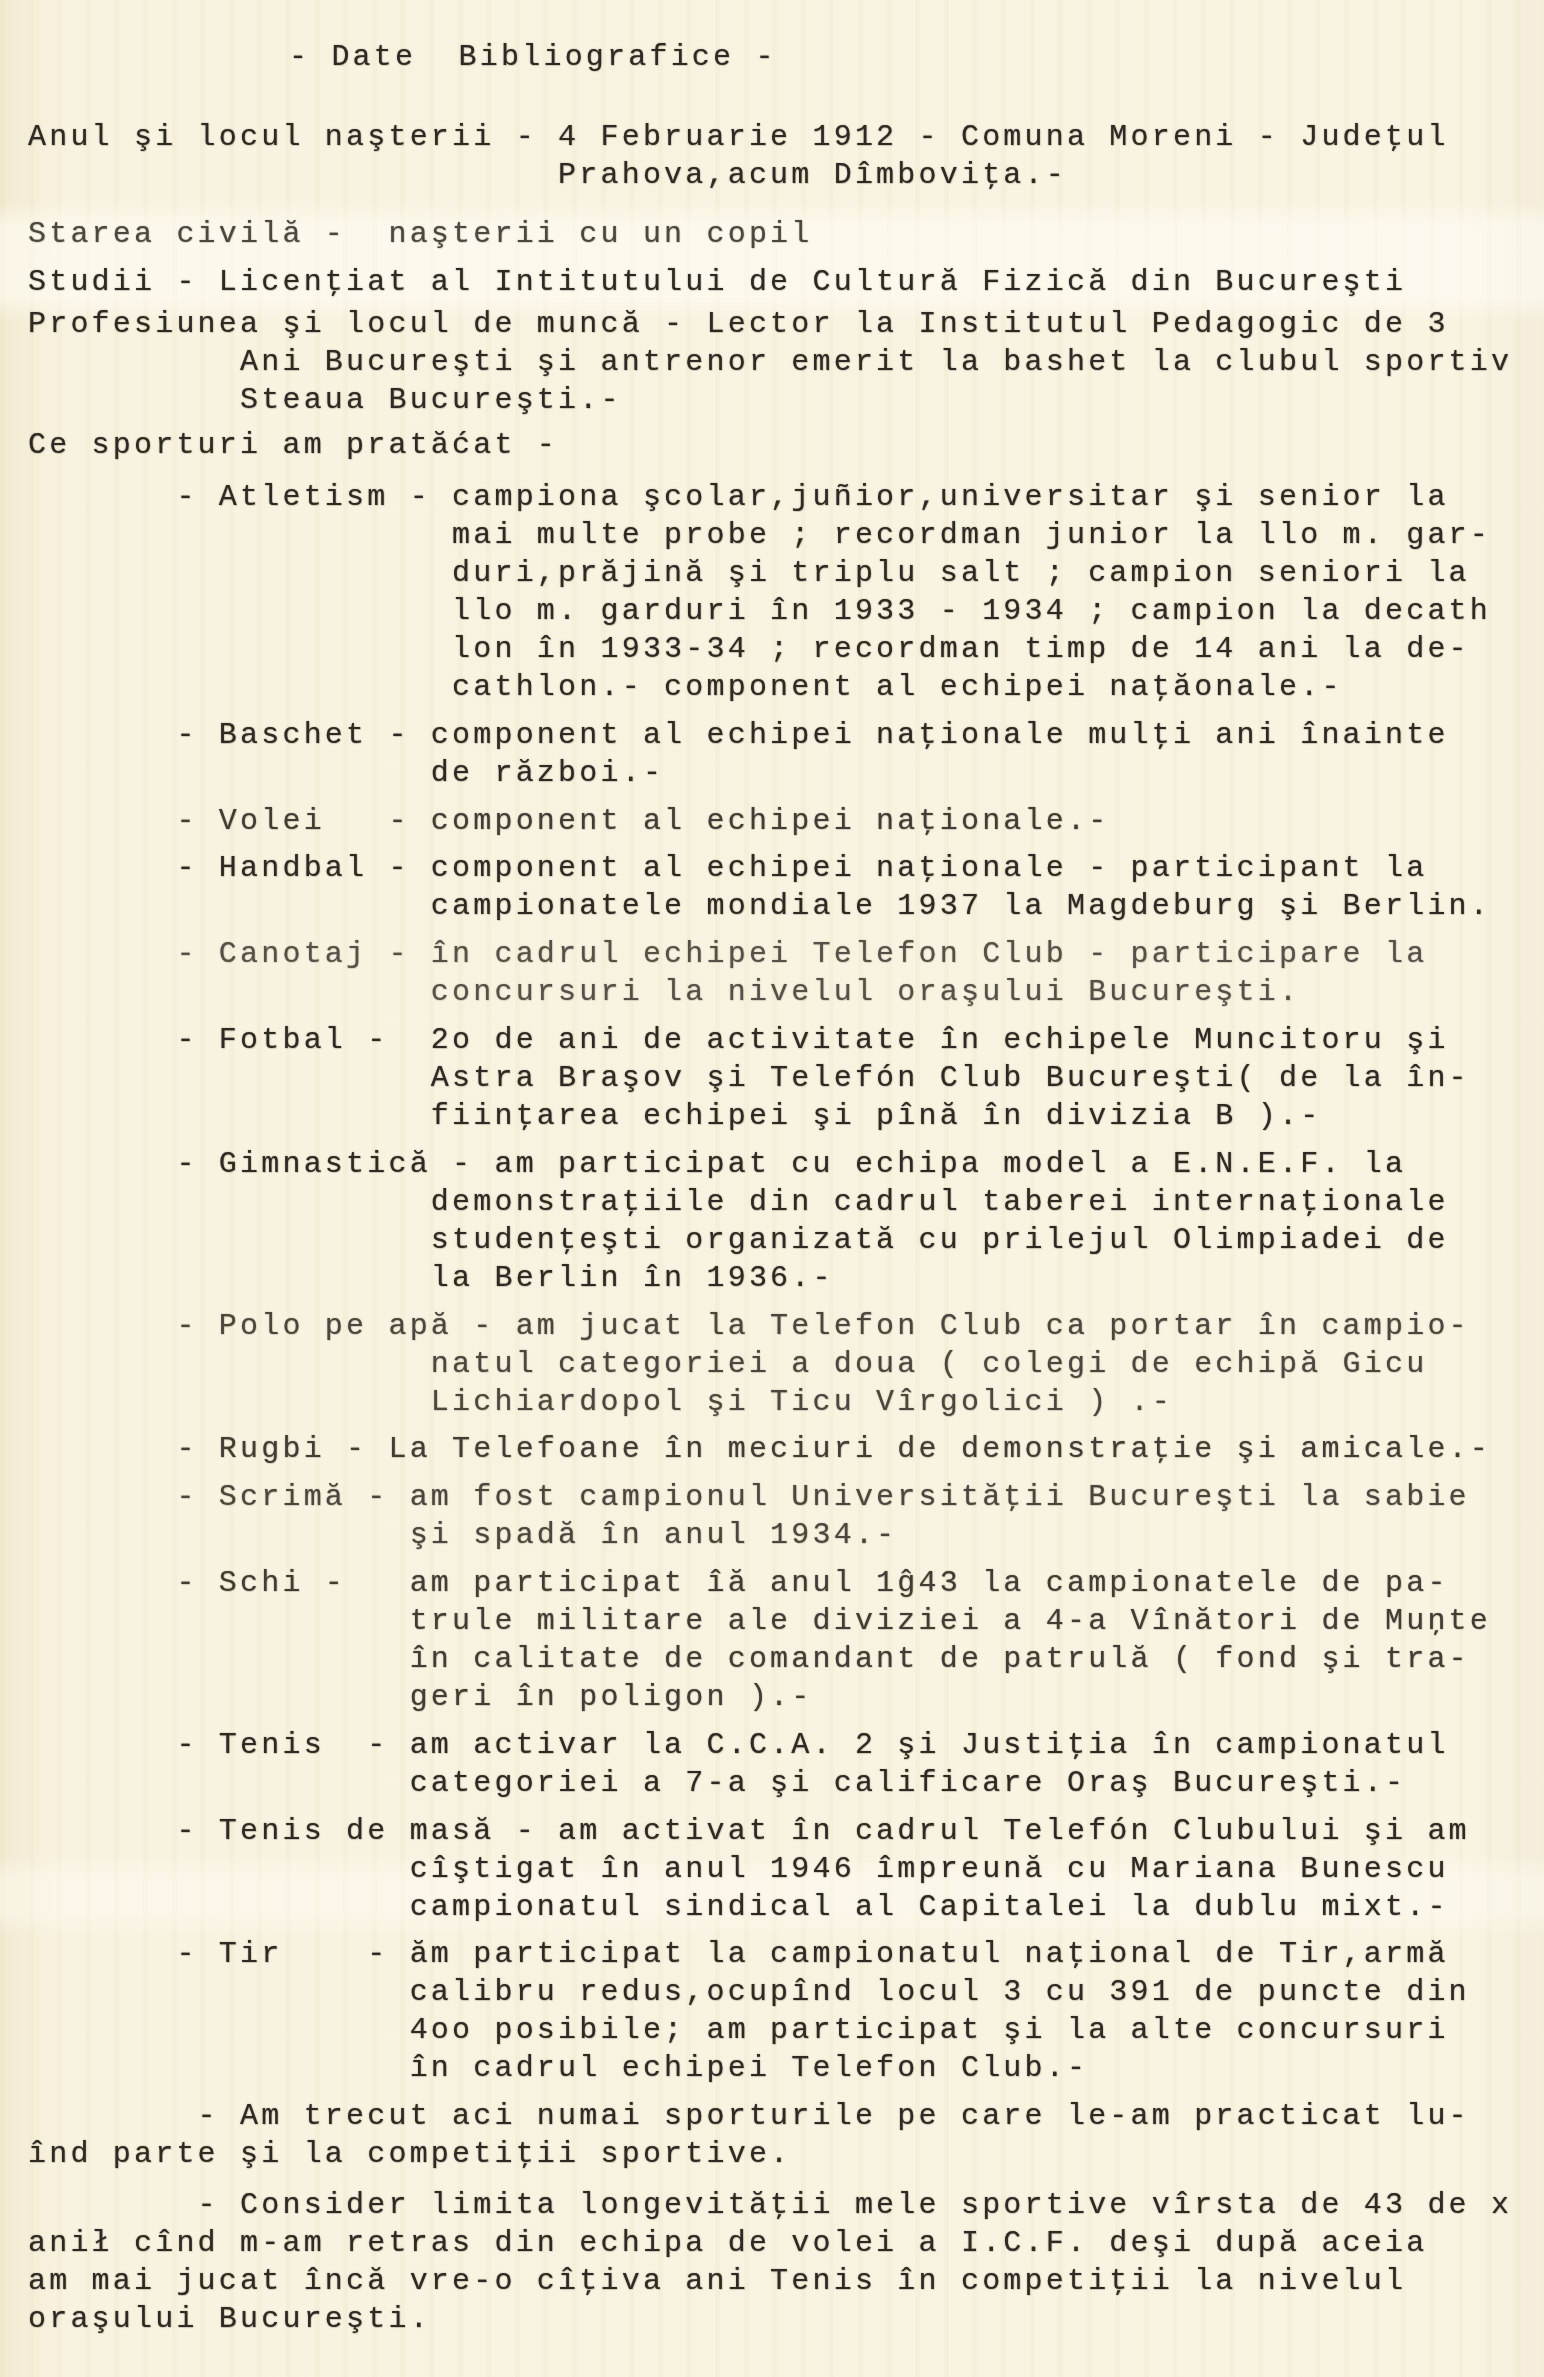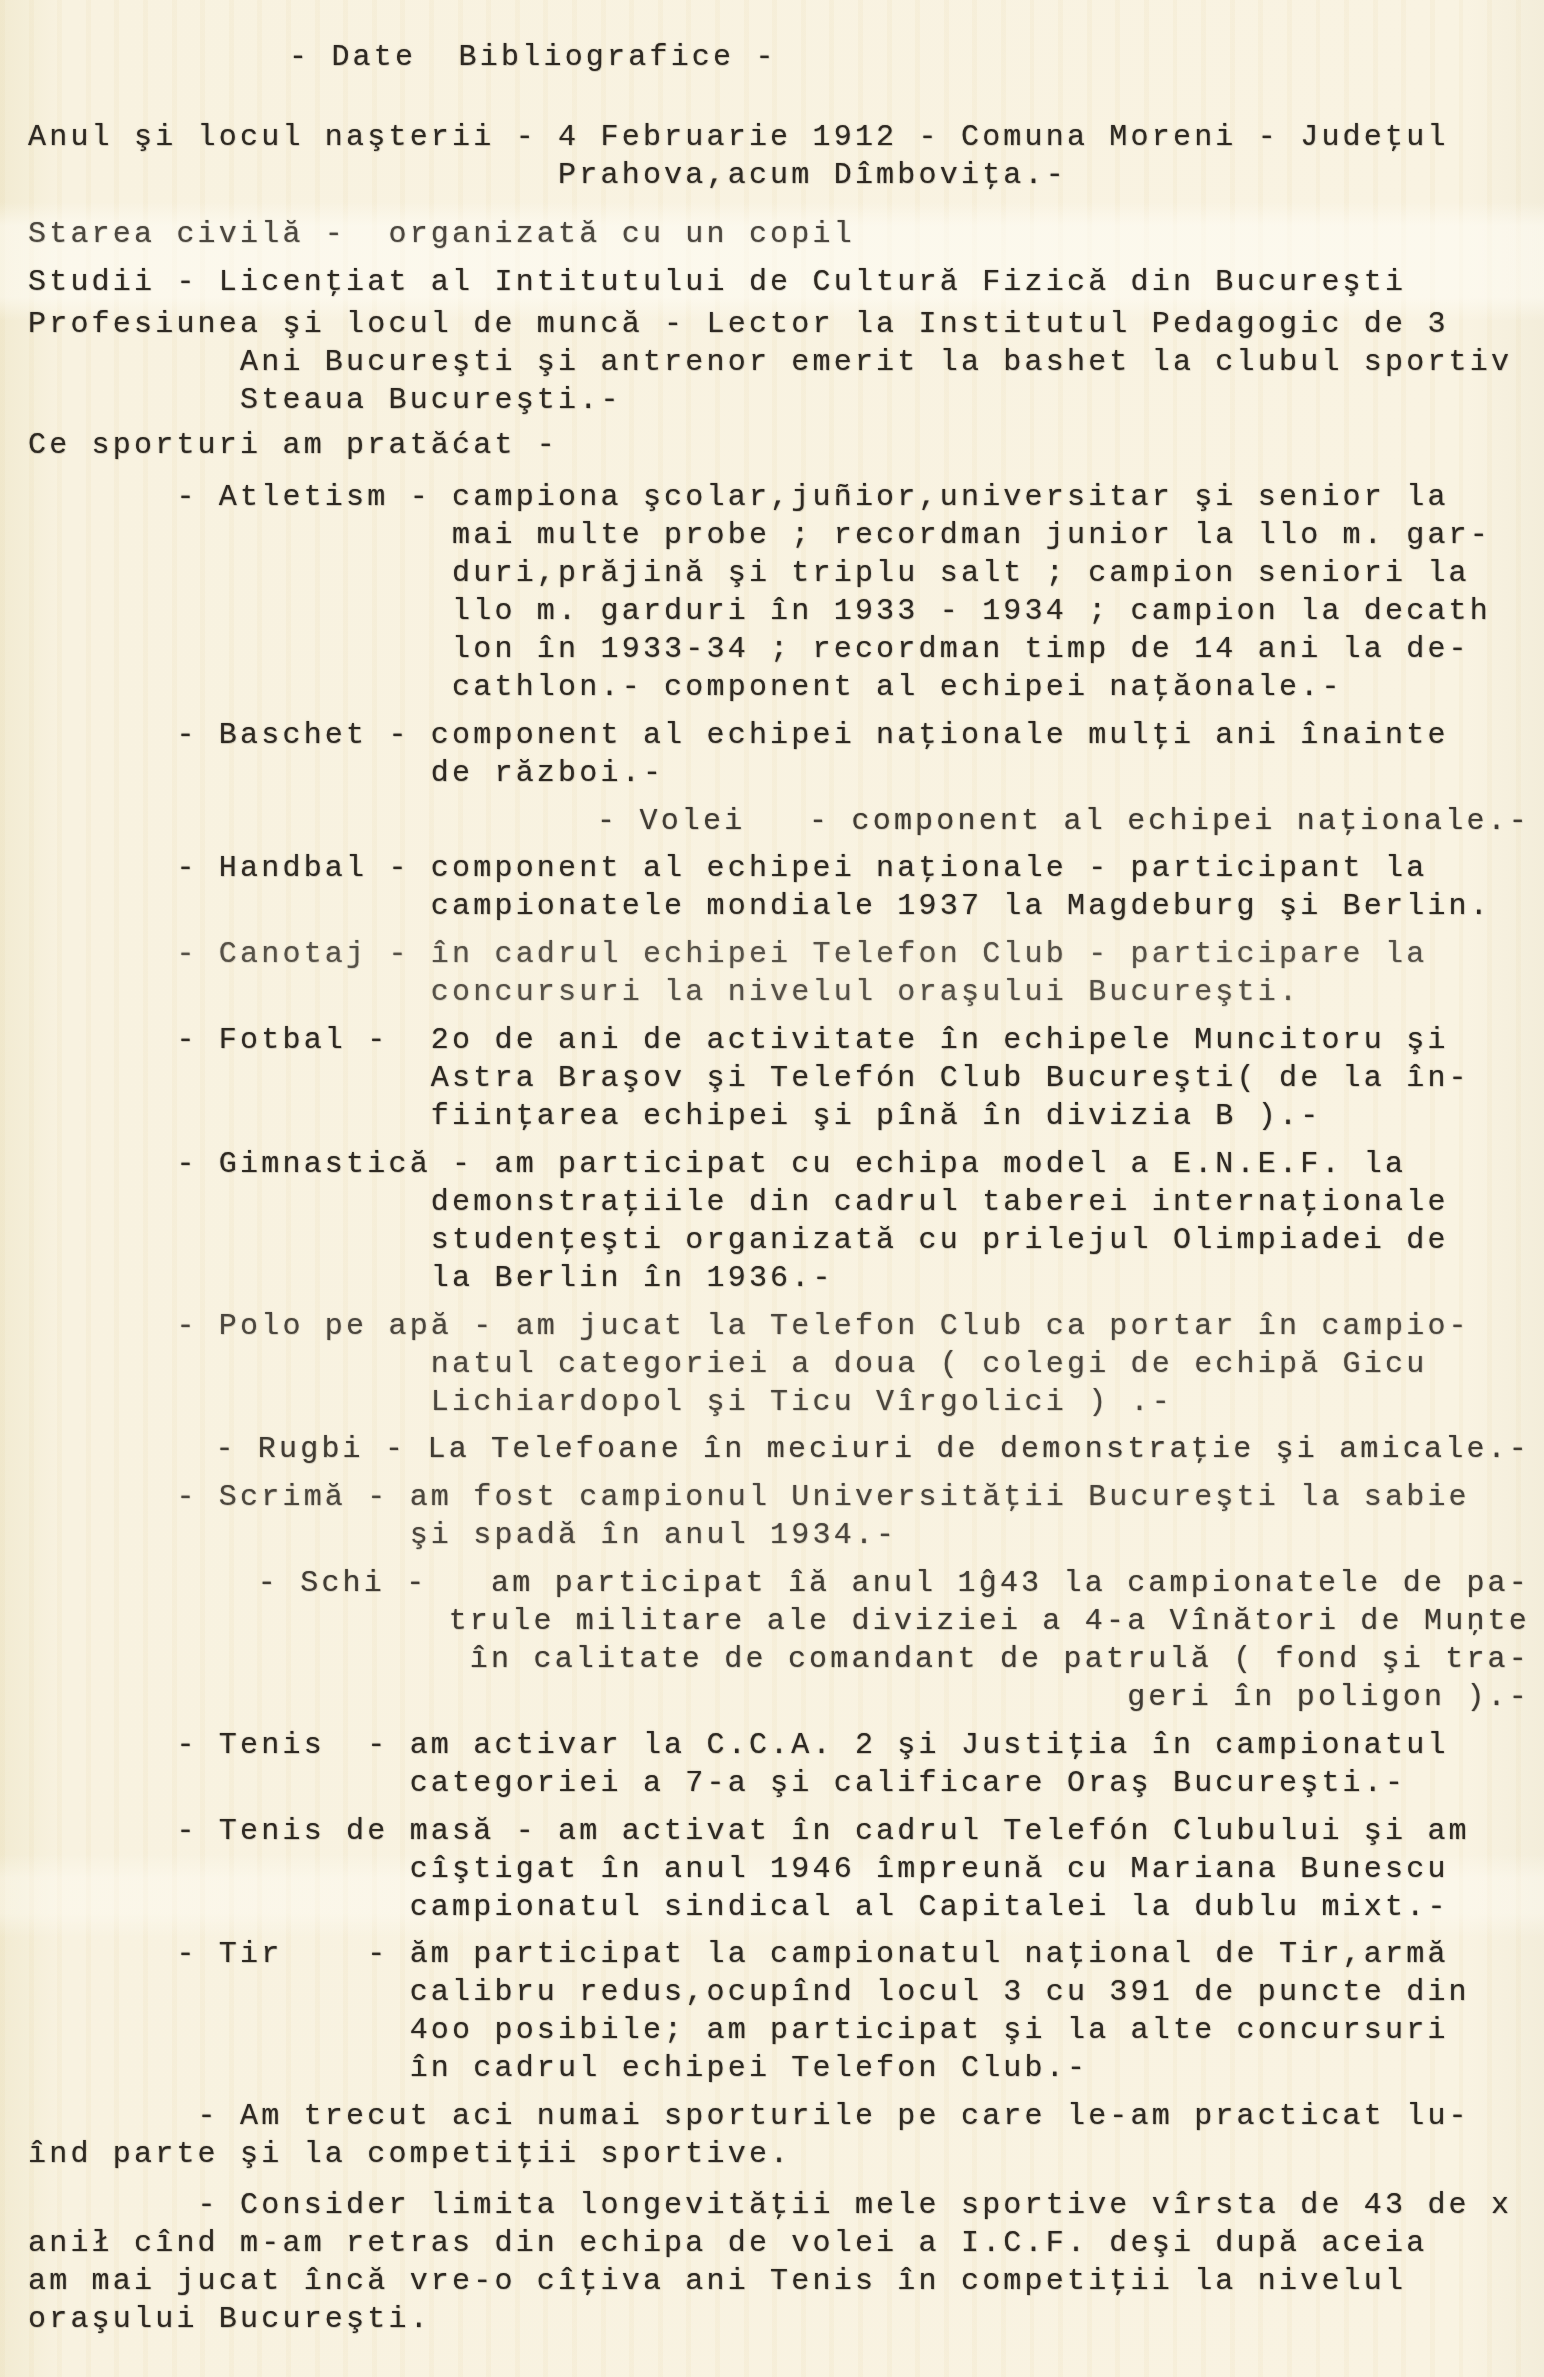--- a/index.html
+++ b/index.html
@@ -30,32 +30,32 @@
   .fld-birth{margin-bottom:21px;}
   .fld-studies{margin-bottom:4.2px;}
   .fld-prof{margin-bottom:7px;}
   .heading{margin-bottom:14px;}
   .sport{margin-bottom:9.8px;}
   .note{margin-bottom:12.5px;}
   .note2{margin-bottom:9.8px;}
   .signature{margin-left:819px;}
   .f85{opacity:.85;}
   .f80{opacity:.8;}
-  .f90{opacity:.9;text-align:right;}
+  .f90{opacity:.9;}
 </style>
 </head>
 <body>
 
 <div class="page">
 
   <div class="t title">- Date  Bibliografice -</div>
 
   <div class="t fld fld-birth">Anul şi locul naşterii - 4 Februarie 1912 - Comuna Moreni - Judeţul
                          Prahova,acum Dîmboviţa.-</div>
-  <div class="t fld f85">Starea civilă -  organizată cu un copil</div>
+  <div class="t fld f85">Starea civilă -  naşterii cu un copil</div>
   <div class="t fld fld-studies">Studii - Licenţiat al Intitutului de Cultură Fizică din Bucureşti</div>
   <div class="t fld fld-prof">Profesiunea şi locul de muncă - Lector la Institutul Pedagogic de 3
           Ani Bucureşti şi antrenor emerit la bashet la clubul sportiv
           Steaua Bucureşti.-</div>
 
   <div class="t heading">Ce sporturi am pratăćat -</div>
 
   <div class="t sport">       - Atletism - campiona şcolar,juñior,universitar şi senior la
                     mai multe probe ; recordman junior la llo m. gar-
                     duri,prăjină şi triplu salt ; campion seniori la

